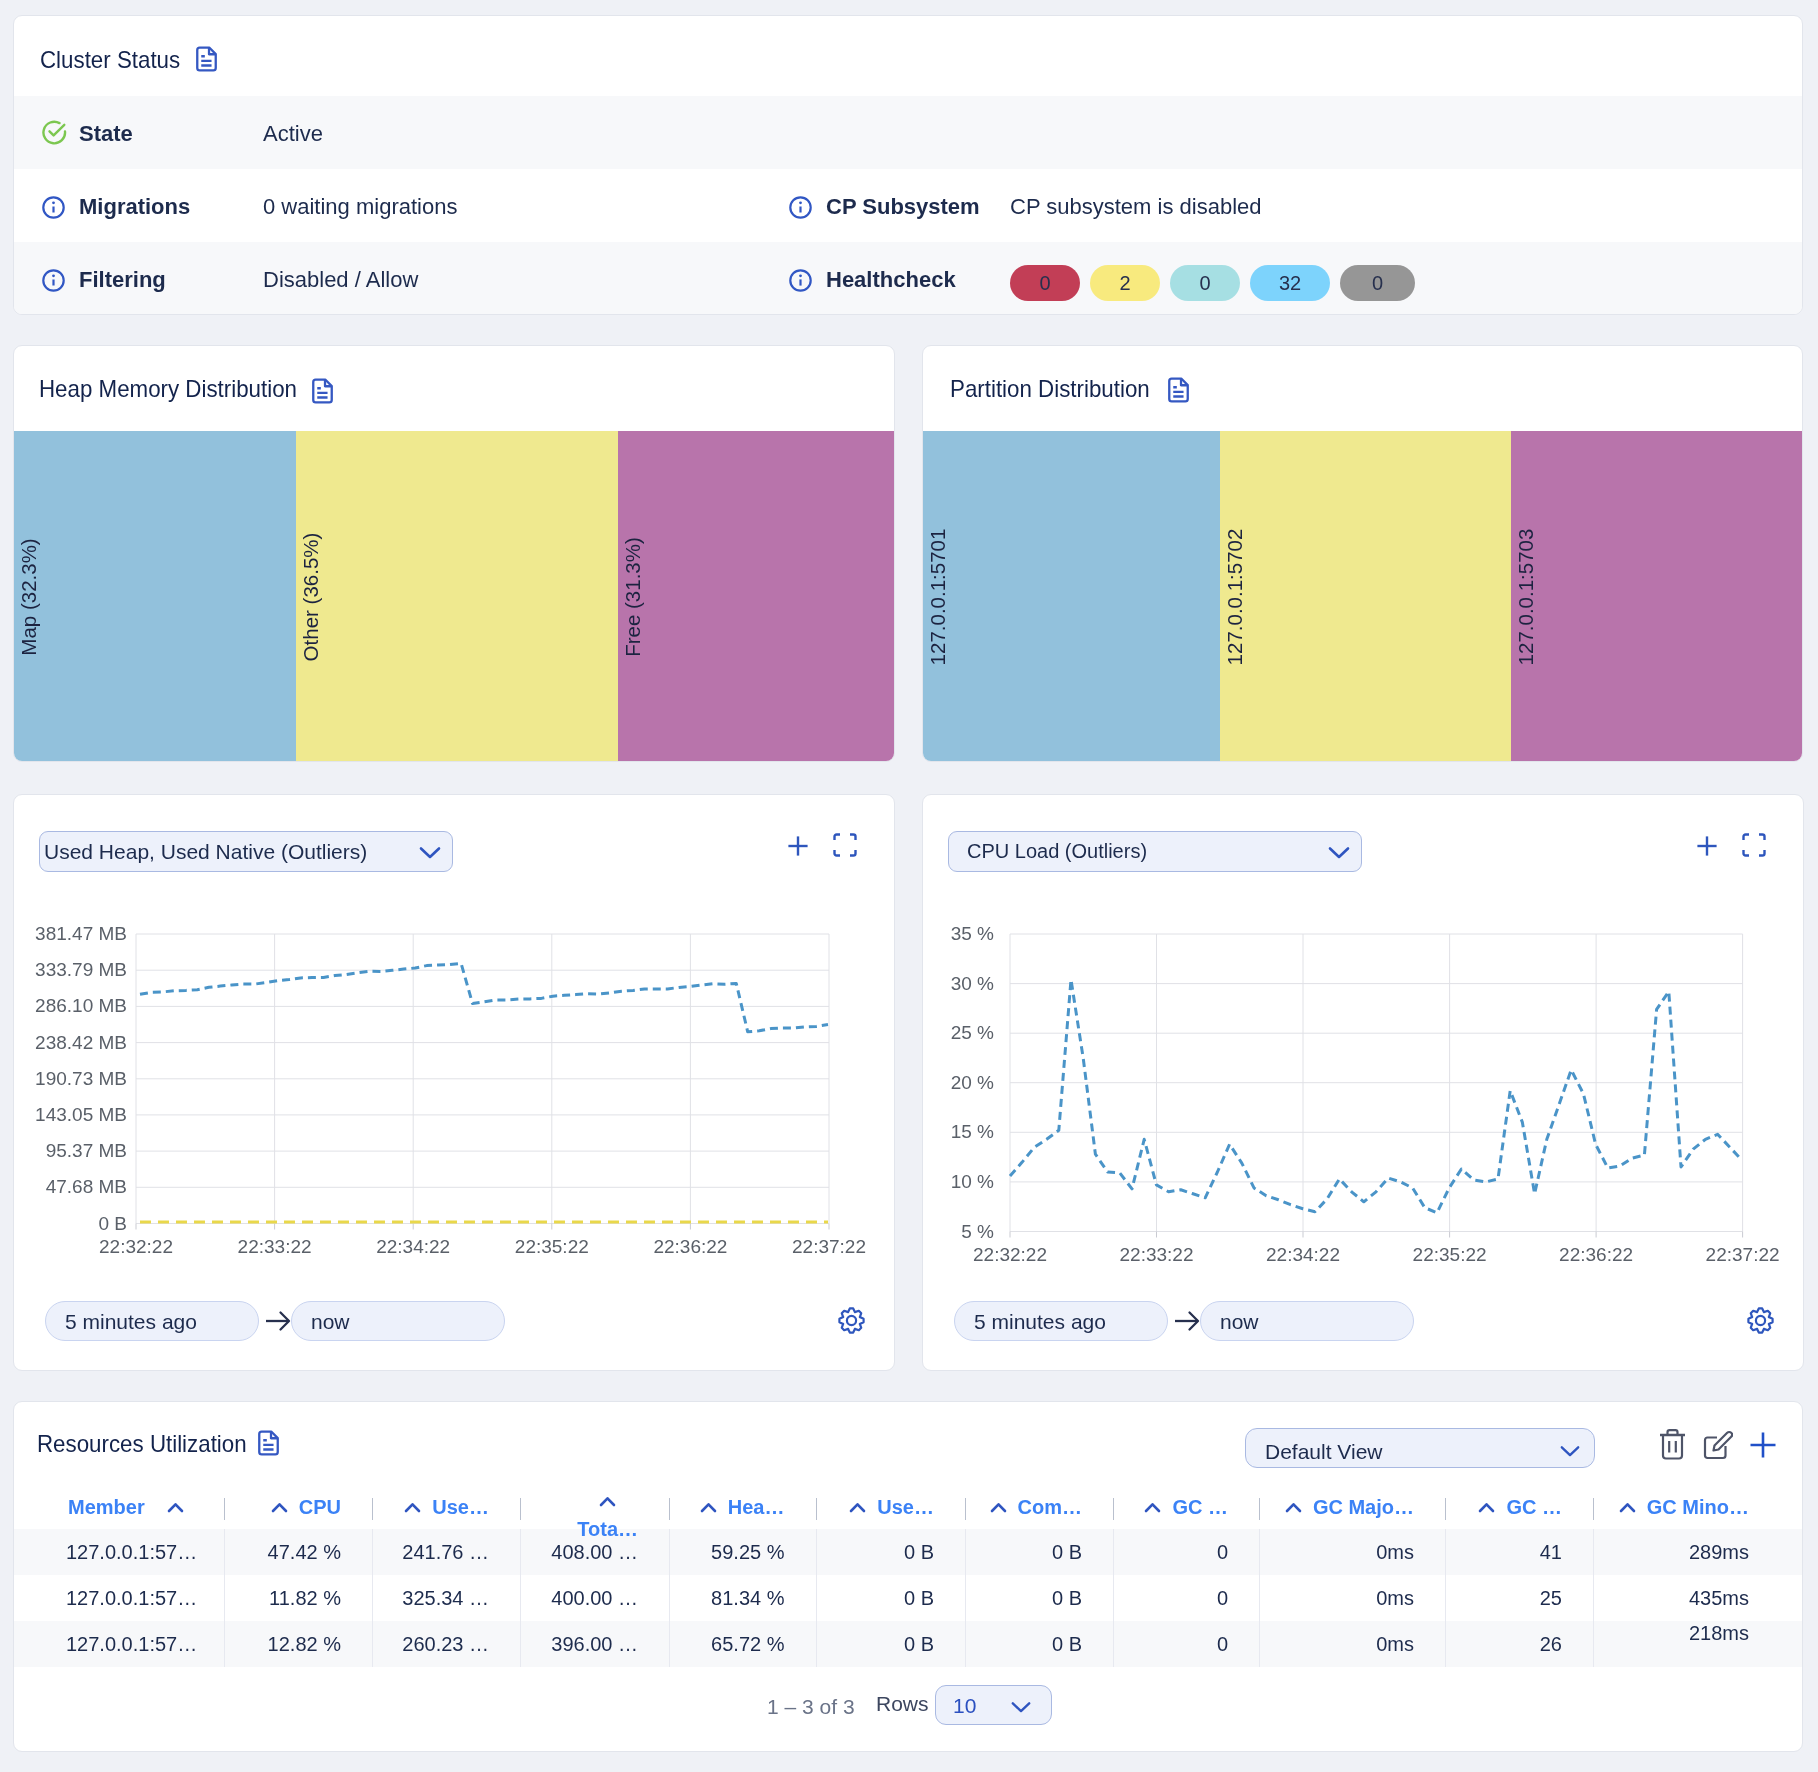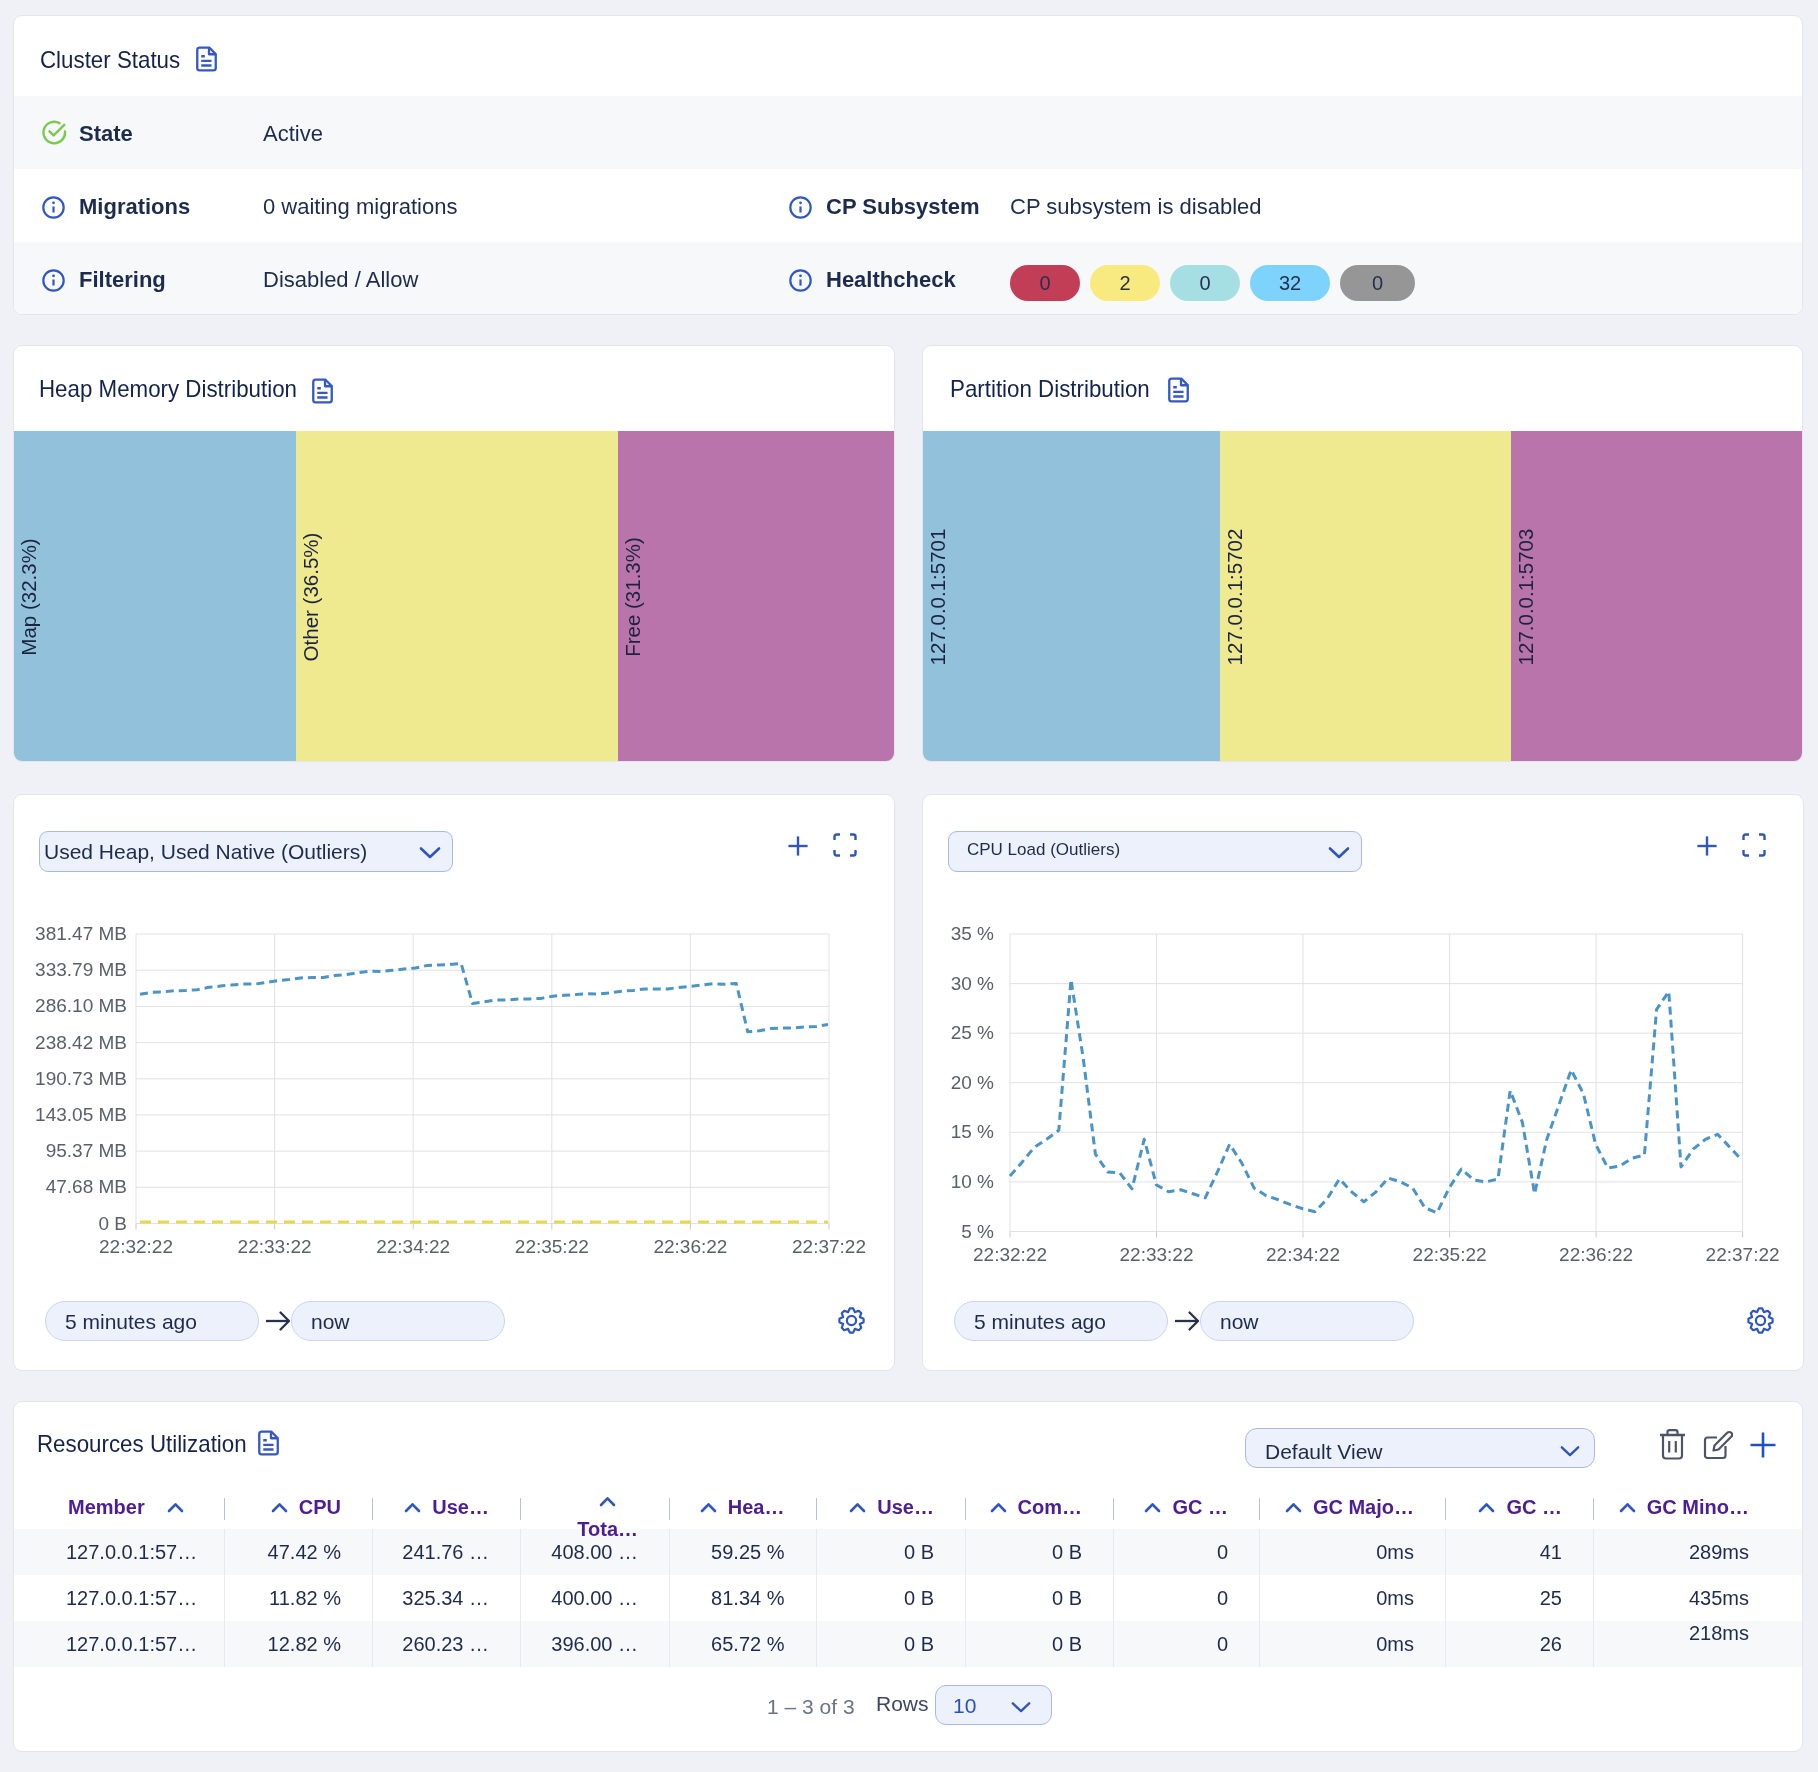--- a/index.html
+++ b/index.html
@@ -2,21 +2,21 @@
 <html><head><meta charset="utf-8"><style>
 * { margin:0; padding:0; box-sizing:border-box; }
 body { width:1818px; height:1772px; background:#eff1f6; font-family:"Liberation Sans", sans-serif; position:relative; overflow:hidden; }
 .card { position:absolute; background:#fff; border:1px solid #e2e5ec; border-radius:9px; }
 .title { position:absolute; font-size:24px; line-height:24px; color:#13234c; transform:scaleX(0.93); transform-origin:0 50%; white-space:nowrap; }
 .lbl { position:absolute; font-size:22px; font-weight:bold; color:#1d2b4d; }
 .val { position:absolute; font-size:22px; color:#1d2b4d; }
 .pill { display:inline-flex; align-items:center; justify-content:center; height:36px; border-radius:18px; min-width:70px; padding:0 24px; font-size:20px; color:#27304e; }
 .sel { position:absolute; background:#edf1fb; border:1.5px solid #a9b9e2; border-radius:9px; }
 .tinput { position:absolute; background:#edf1fb; border:1.5px solid #c9d4f0; border-radius:20px; width:214px; height:40px; }
-.hdrcell { position:absolute; top:94px; display:flex; align-items:center; gap:11px; font-size:20px; font-weight:bold; color:#4c1d95; }
+.hdrcell { position:absolute; top:94px; display:flex; align-items:center; gap:11px; font-size:20px; font-weight:bold; color:#3b82f6; }
 .cell { position:absolute; font-size:20px; color:#1d2b4d; }
 .vsep { position:absolute; width:1px; }
 </style></head><body>
 <div class="card" style="left:13px;top:15px;width:1790px;height:300px;overflow:hidden;">
     <div class="title" style="left:26px;top:32px;">Cluster Status</div>
     <svg style="position:absolute;left:182px;top:30px" width="21" height="26" viewBox="0 0 20 24" fill="none">
 <path d="M1.2 3.4 C1.2 2.1 2.2 1.1 3.5 1.1 H12.6 L18.8 7.3 V20.6 C18.8 21.9 17.8 22.9 16.5 22.9 H3.5 C2.2 22.9 1.2 21.9 1.2 20.6 Z" stroke="#3558c2" stroke-width="2.2" stroke-linejoin="round"></path>
 <path d="M12.4 1.6 V7.5 H18.3" stroke="#3558c2" stroke-width="2.2" stroke-linejoin="round"></path>
 <line x1="5" y1="9.4" x2="8.4" y2="9.4" stroke="#3558c2" stroke-width="2.2"></line>
 <line x1="5" y1="13.8" x2="14.8" y2="13.8" stroke="#3558c2" stroke-width="2.2"></line>
@@ -200,21 +200,21 @@
       <text x="71" y="442.5" text-anchor="end" font-size="19" fill="#5a6069">5 %</text>
       <text x="87.0" y="465.5" text-anchor="middle" font-size="19" fill="#5a6069">22:32:22</text>
       <text x="233.5" y="465.5" text-anchor="middle" font-size="19" fill="#5a6069">22:33:22</text>
       <text x="380.0" y="465.5" text-anchor="middle" font-size="19" fill="#5a6069">22:34:22</text>
       <text x="526.6" y="465.5" text-anchor="middle" font-size="19" fill="#5a6069">22:35:22</text>
       <text x="673.1" y="465.5" text-anchor="middle" font-size="19" fill="#5a6069">22:36:22</text>
       <text x="819.6" y="465.5" text-anchor="middle" font-size="19" fill="#5a6069">22:37:22</text>
       <path d="M87.0 381.0L99.2 367.1L111.4 352.2L123.6 344.3L135.8 335.3L148.0 184.6L160.2 263.0L172.4 359.2L184.6 377.0L196.8 378.0L209.0 393.9L221.2 344.3L233.4 389.9L245.6 396.8L257.8 394.8L270.0 398.8L282.2 402.8L294.4 377.0L306.6 349.2L318.8 368.1L331.0 392.9L343.2 400.8L355.4 404.8L367.6 409.7L379.8 413.7L392.0 416.7L404.2 403.8L416.4 383.9L428.6 396.8L440.8 406.8L453.0 396.8L465.2 383.0L477.4 386.9L489.6 392.9L501.8 412.7L514.0 417.7L526.2 392.9L538.4 374.0L550.6 384.9L562.8 386.9L575.0 383.9L587.2 295.7L599.4 327.4L611.6 398.8L623.8 344.3L636.0 309.6L648.2 274.9L660.4 298.7L672.6 349.2L684.8 373.0L697.0 371.0L709.2 363.1L721.4 360.1L733.6 214.4L745.8 196.5L758.0 372.0L770.2 354.2L782.4 344.3L794.6 339.3L806.8 352.2L819.0 365.1" fill="none" stroke="#4a94c8" stroke-width="3" stroke-dasharray="8 5" stroke-linejoin="round"></path>
     </svg>
     <div class="sel" style="left:25px;top:36px;width:414px;height:41px;"></div>
-    <div class="val" style="left:44px;top:45px;font-size:17px;text-align:right;">CPU Load (Outliers)</div>
+    <div class="val" style="left:44px;top:45px;font-size:20px;text-align:right;">CPU Load (Outliers)</div>
     <svg style="position:absolute;left:405px;top:51px" width="22" height="13" viewBox="0 0 22 13" fill="none">
 <path d="M2 2.5 L11 11 L20 2.5" stroke="#2f55c0" stroke-width="2.6" stroke-linecap="round" stroke-linejoin="round"></path>
 </svg>
     <svg style="position:absolute;left:774px;top:41px" width="20" height="20" viewBox="0 0 20 20" fill="none">
 <line x1="0.4" y1="10.0" x2="19.6" y2="10.0" stroke="#2e56bd" stroke-width="2.4"></line>
 <line x1="10.0" y1="0.4" x2="10.0" y2="19.6" stroke="#2e56bd" stroke-width="2.4"></line>
 </svg>
     <svg style="position:absolute;left:819px;top:38px" width="24" height="24" viewBox="0 0 24 24" fill="none">
 <path d="M1.5 7 V3.6 C1.5 2.4 2.4 1.5 3.6 1.5 H7" stroke="#2e56bd" stroke-width="2.4"></path>
 <path d="M17 1.5 H20.4 C21.6 1.5 22.5 2.4 22.5 3.6 V7" stroke="#2e56bd" stroke-width="2.4"></path>

